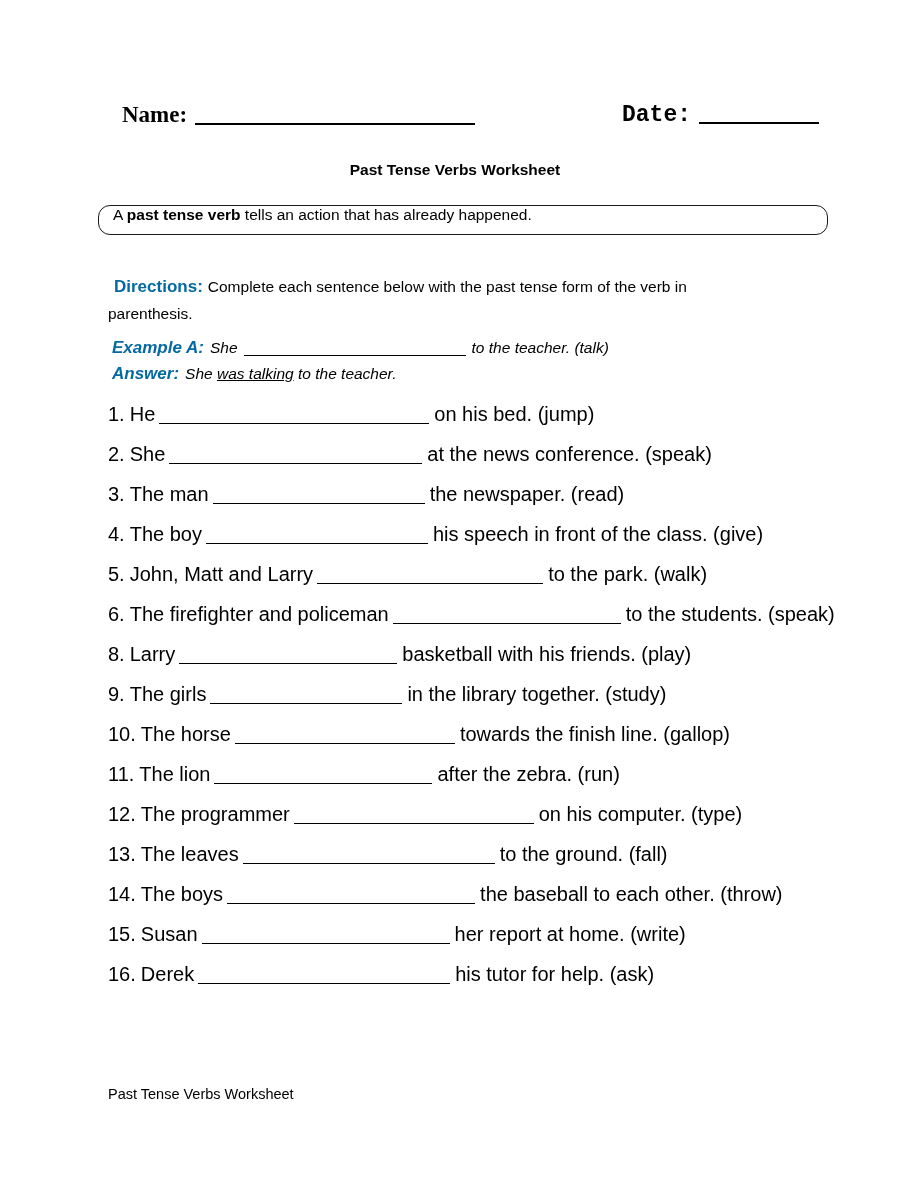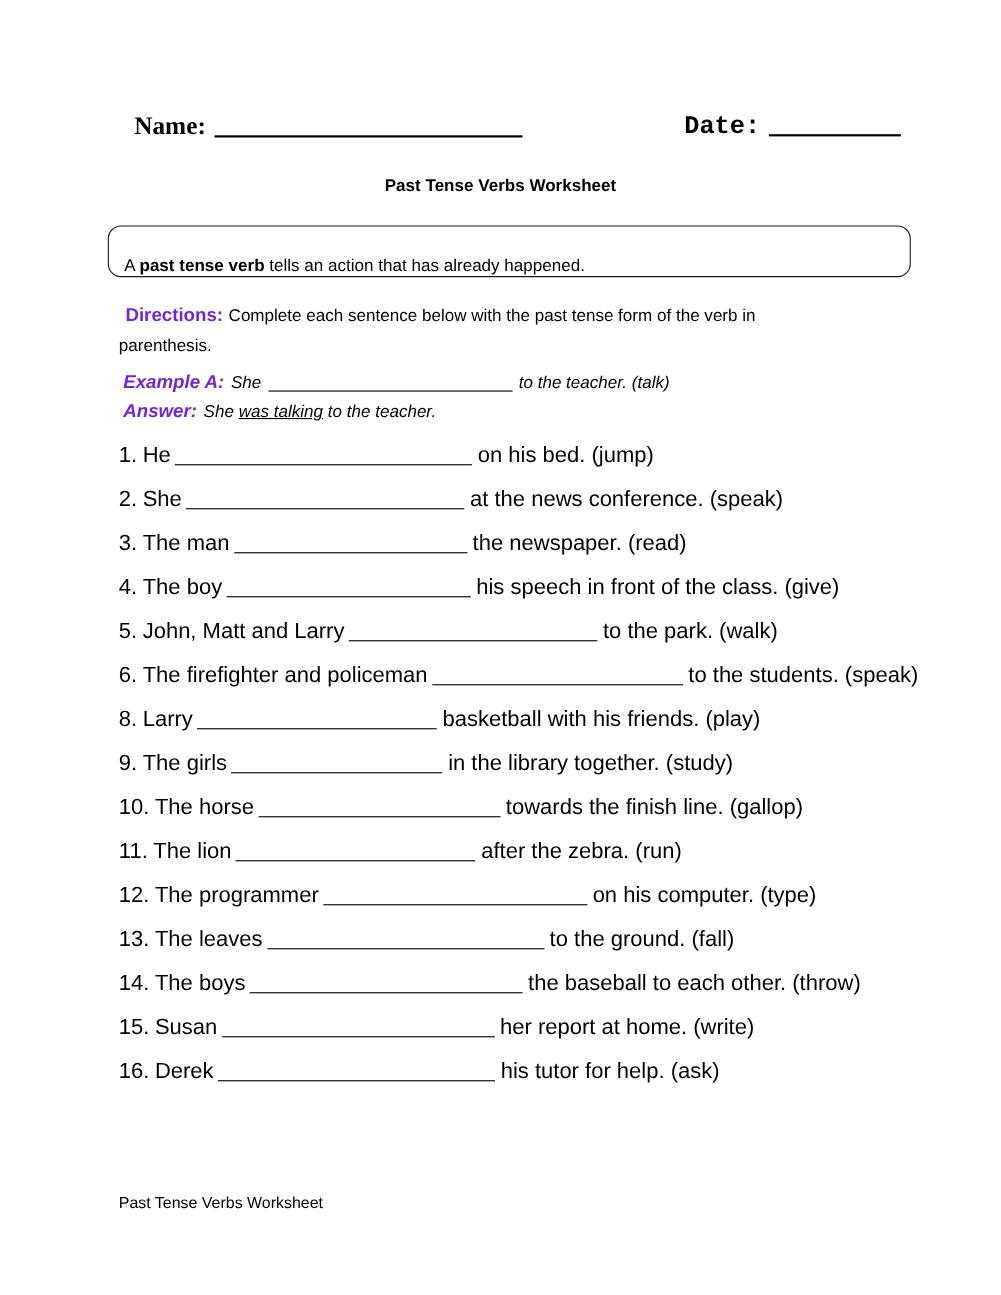--- a/index.html
+++ b/index.html
@@ -37,39 +37,39 @@
     position: absolute;
     top: 161px; left: 0; width: 100%;
     text-align: center;
     font-weight: bold;
     font-size: 15.5px;
   }
 
   
   .def-box {
     position: absolute;
-    top: 205px; left: 98px; width: 730px; height: 47px;
+    top: 205px; left: 98px; width: 730px; height: 30px;
     border: 1.6px solid #1a1a1a;
     border-radius: 12px;
     display: flex;
-    align-items: flex-end;
+    align-items: flex-start;
     padding: 0 14px;
     font-size: 15.5px;
   }
   .def-box b { font-weight: bold; }
 
   
   .directions {
     position: absolute;
     top: 273px; left: 108px; width: 650px;
     font-size: 15.5px;
     line-height: 27px;
   }
   .gray-label {
-    color: #6d28d9;
+    color: #0369a1;
     font-weight: bold;
     font-size: 17px;
   }
   .directions .gray-label { margin-left: 6px; }
   .directions .dir-text { margin-left: 5px; }
 
   
   .example-line, .answer-line {
     position: absolute;
     left: 112px;

